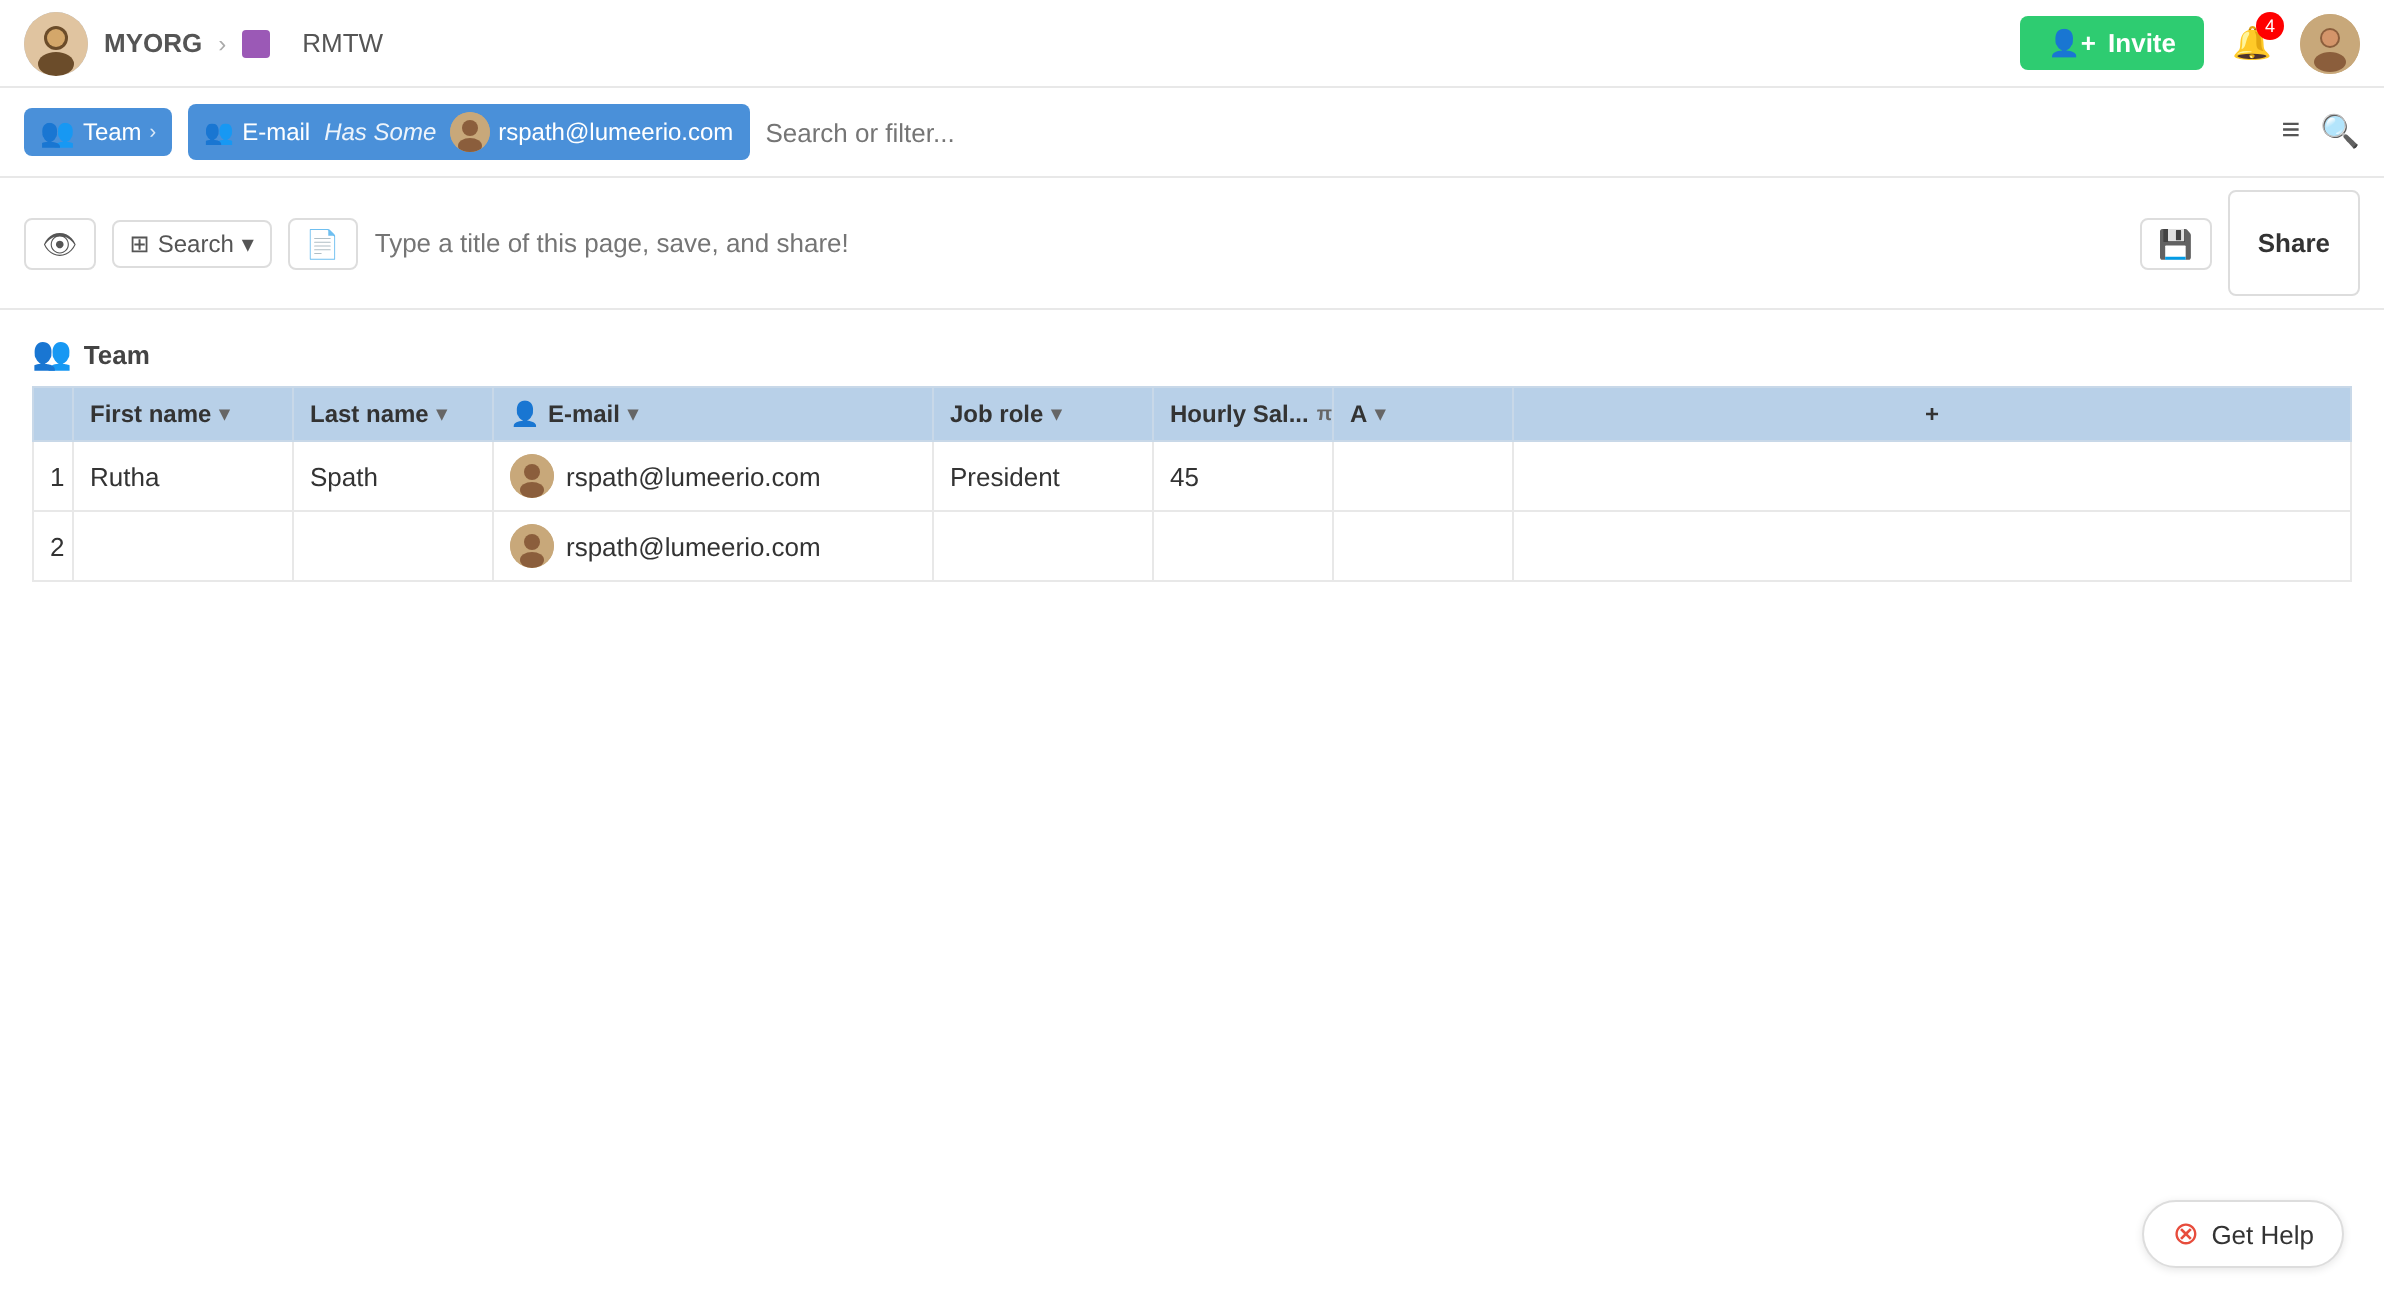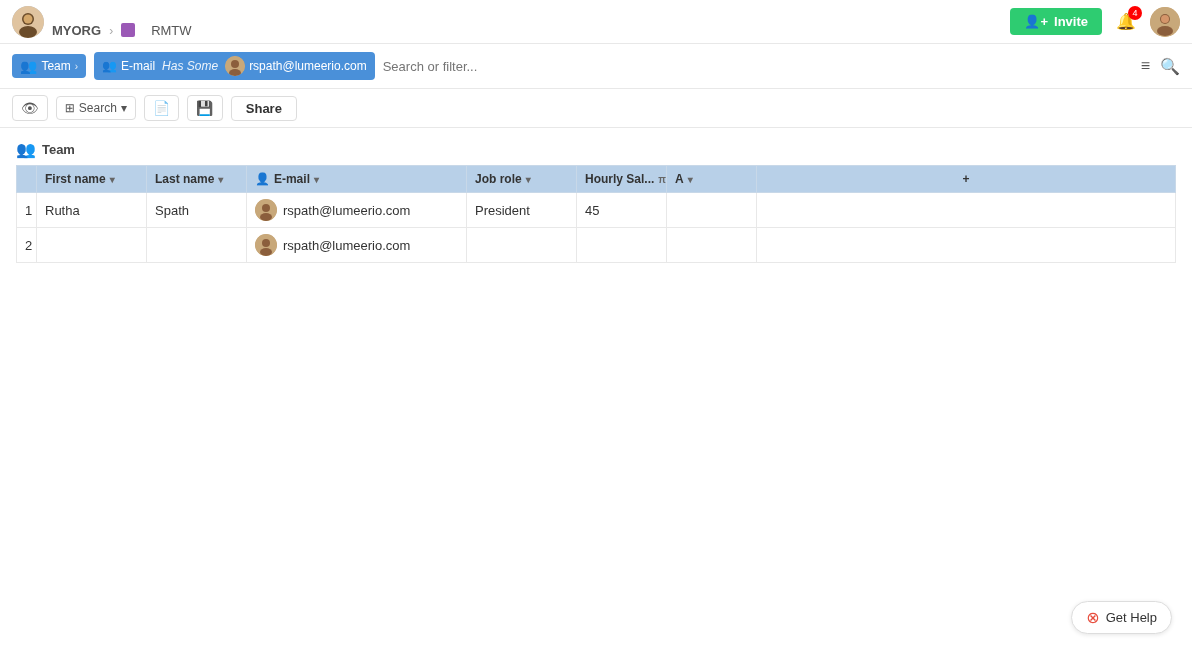--- a/index.html
+++ b/index.html
@@ -4,21 +4,21 @@
   <style>
     * { box-sizing: border-box; margin: 0; padding: 0; }
     body { font-family: -apple-system, BlinkMacSystemFont, 'Segoe UI', sans-serif; font-size: 13px; background: #fff; color: #333; }
 
     
     .top-nav {
       display: flex; align-items: center; justify-content: space-between;
       height: 44px; padding: 0 12px; border-bottom: 1px solid #e8e8e8;
       background: #fff;
     }
-    .top-nav-left { display: flex; align-items: flex-end; gap: 8px; }
+    .top-nav-left { display: flex; align-items: center; gap: 8px; }
     .top-nav-right { display: flex; align-items: center; gap: 10px; }
     .avatar-circle {
       width: 32px; height: 32px; border-radius: 50%; background: #c0c0c0;
       display: flex; align-items: center; justify-content: center; font-size: 14px; color: #555;
       overflow: hidden;
     }
     .myorg-text { font-weight: 600; font-size: 13px; color: #555; }
     .chevron-right { color: #aaa; font-size: 12px; }
     .rmtw-badge { display: flex; align-items: center; gap: 16px; color: #555; font-size: 13px; }
     .rmtw-icon { width: 14px; height: 14px; background: #9b59b6; border-radius: 2px; display: inline-block; }
@@ -99,21 +99,21 @@
       flex: 1; border: none; outline: none; font-size: 13px; color: #bbb;
       background: transparent;
     }
     .save-btn {
       background: none; border: 1px solid #ddd; border-radius: 4px;
       padding: 4px 8px; cursor: pointer; color: #555; font-size: 14px;
       display: flex; align-items: center;
     }
     .share-btn {
       background: #fff; border: 1px solid #ddd; border-radius: 4px;
-      padding: 4px 14px; font-size: 13px; font-weight: 600; cursor: pointer; color: #333;
+      padding: 18px 14px; font-size: 13px; font-weight: 600; cursor: pointer; color: #333;
     }
 
     
     .table-area { padding: 12px 16px; }
     .table-group-header {
       display: flex; align-items: center; gap: 6px;
       font-size: 13px; font-weight: 600; margin-bottom: 6px; color: #444;
     }
     .group-icon { color: #4a90d9; font-size: 16px; }
 
@@ -247,20 +247,21 @@
     <span class="eye-icon">👁</span>
   </button>
   <button class="table-btn">
     <span>⊞</span>
     <span>Search</span>
     <span>▾</span>
   </button>
   <button class="doc-btn">
     <span>📄</span>
   </button>
+  <input class="page-title-input" type="text" placeholder="Type a title of this page, save, and share!" style="">
   <button class="save-btn">
     <span>💾</span>
   </button>
   <button class="share-btn">
     <span>Share</span>
   </button>
 </div>
 
 <div class="table-area">
 

